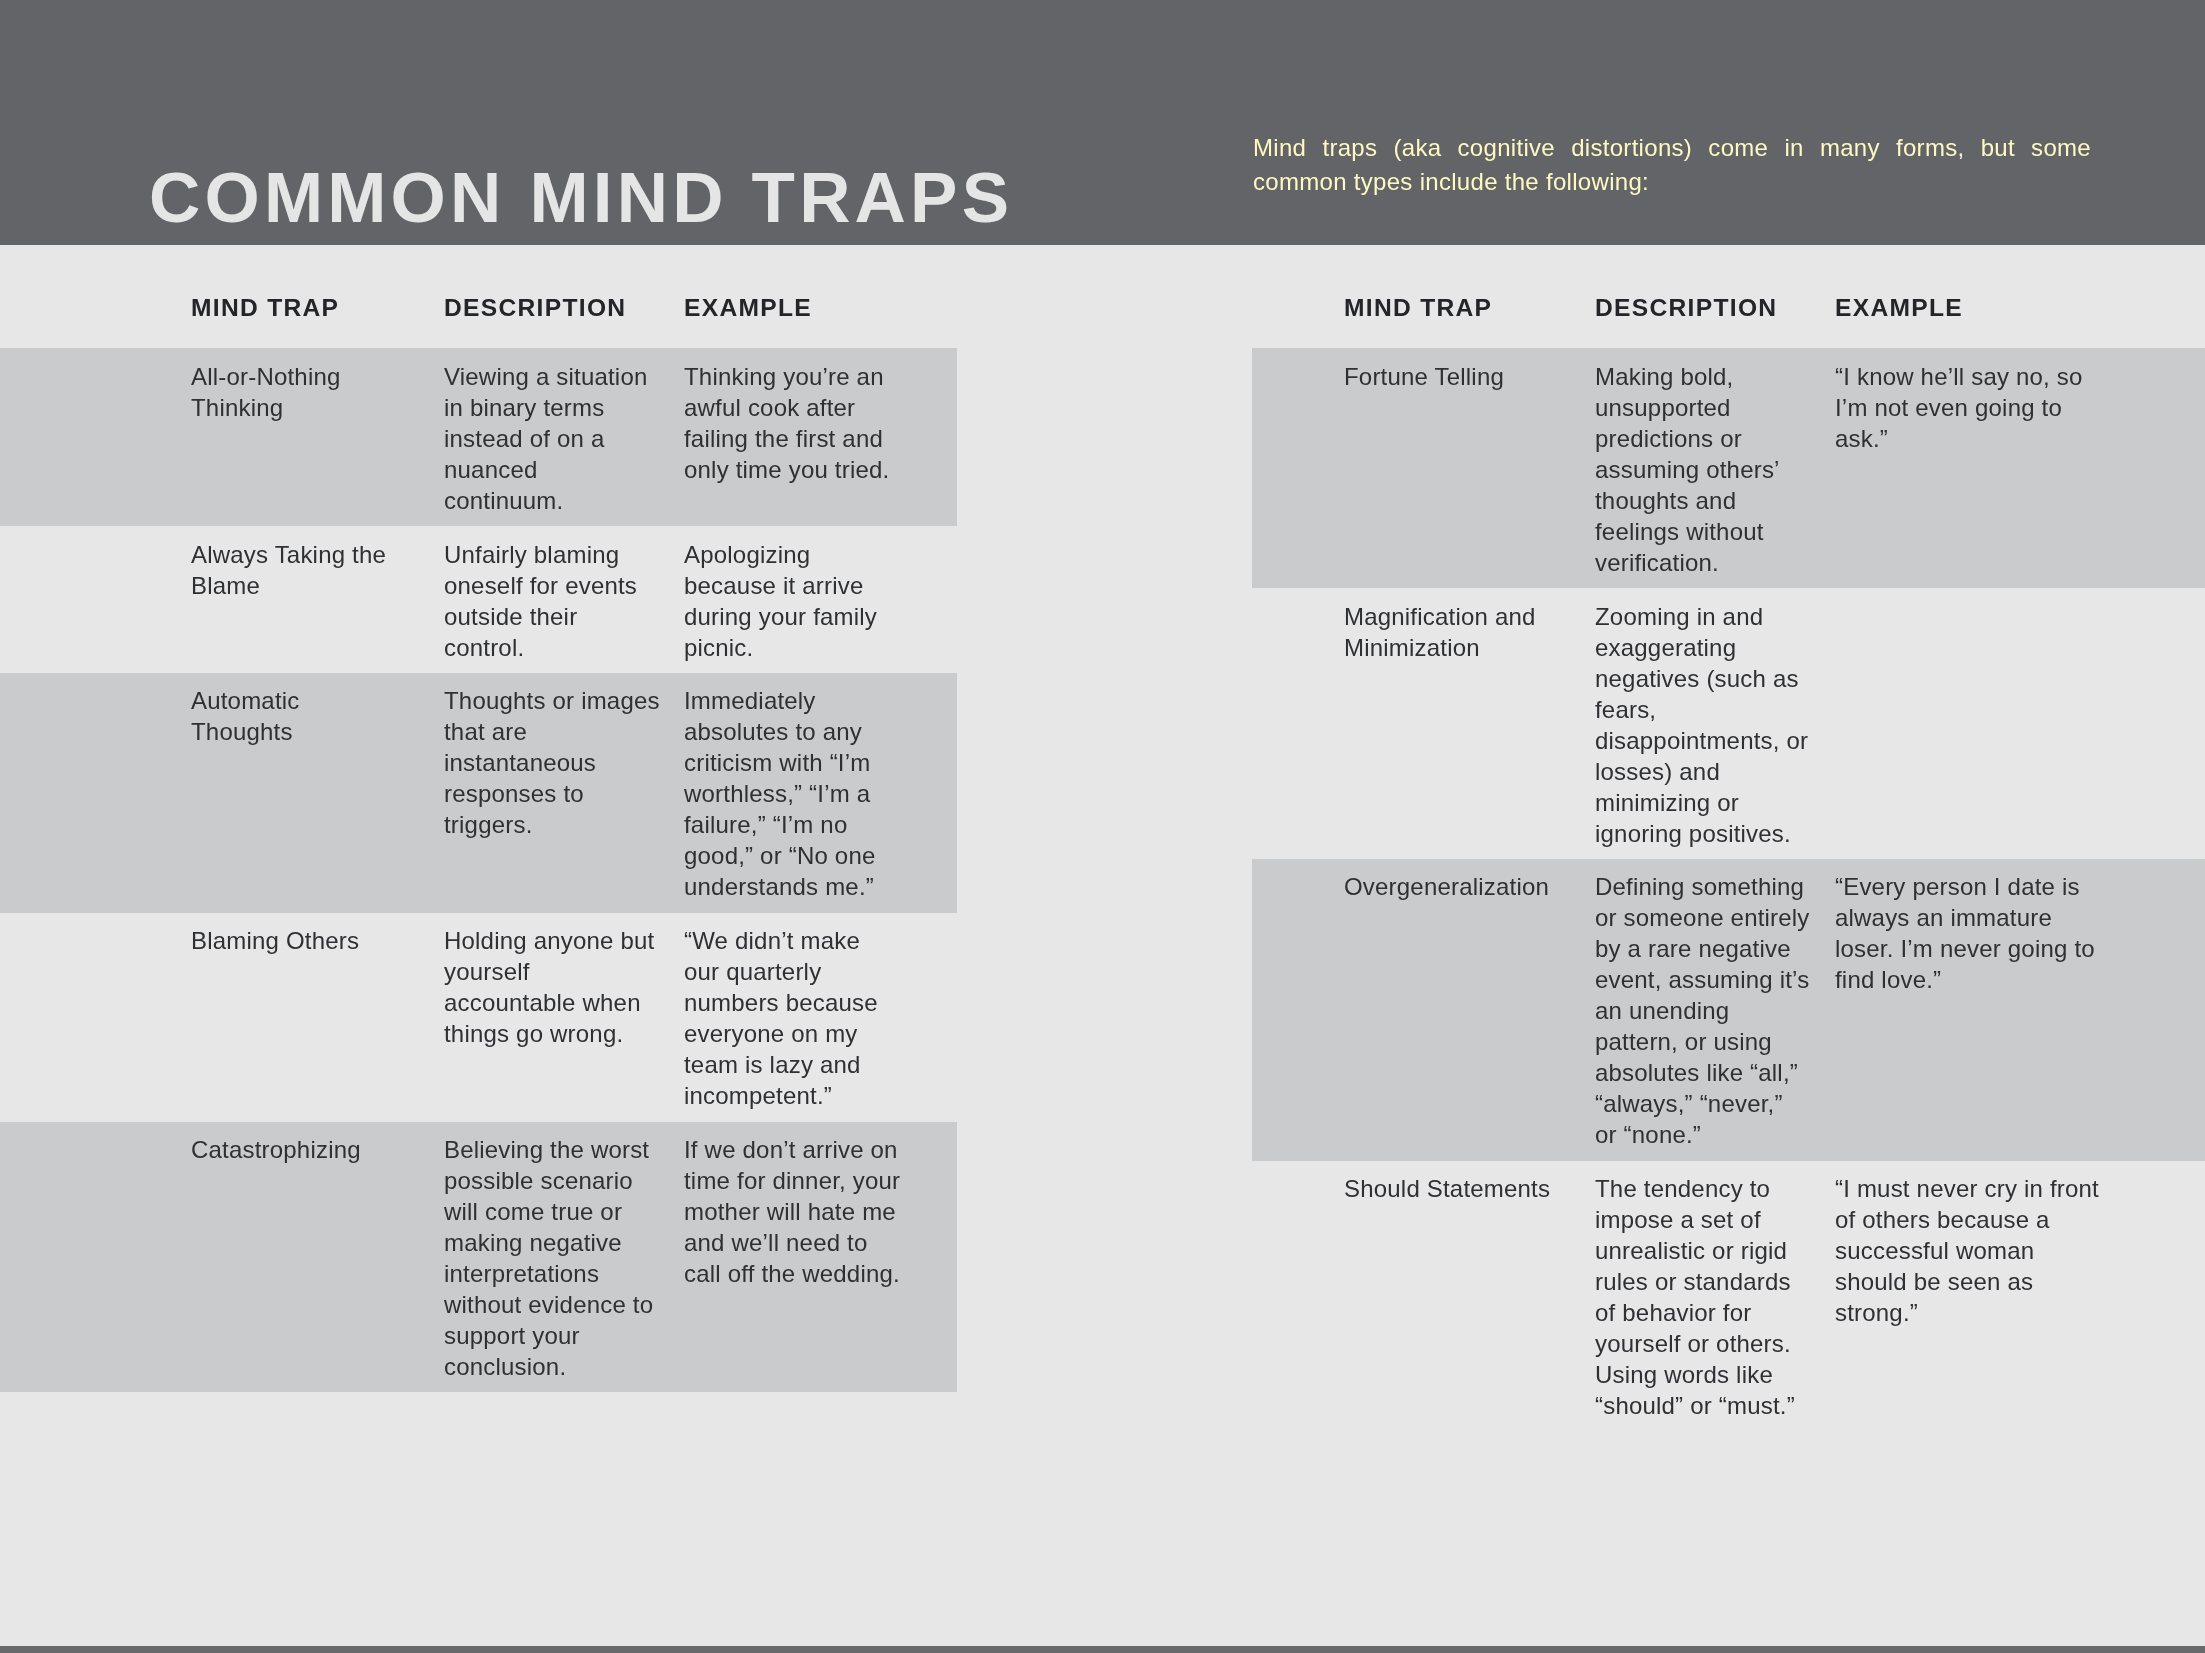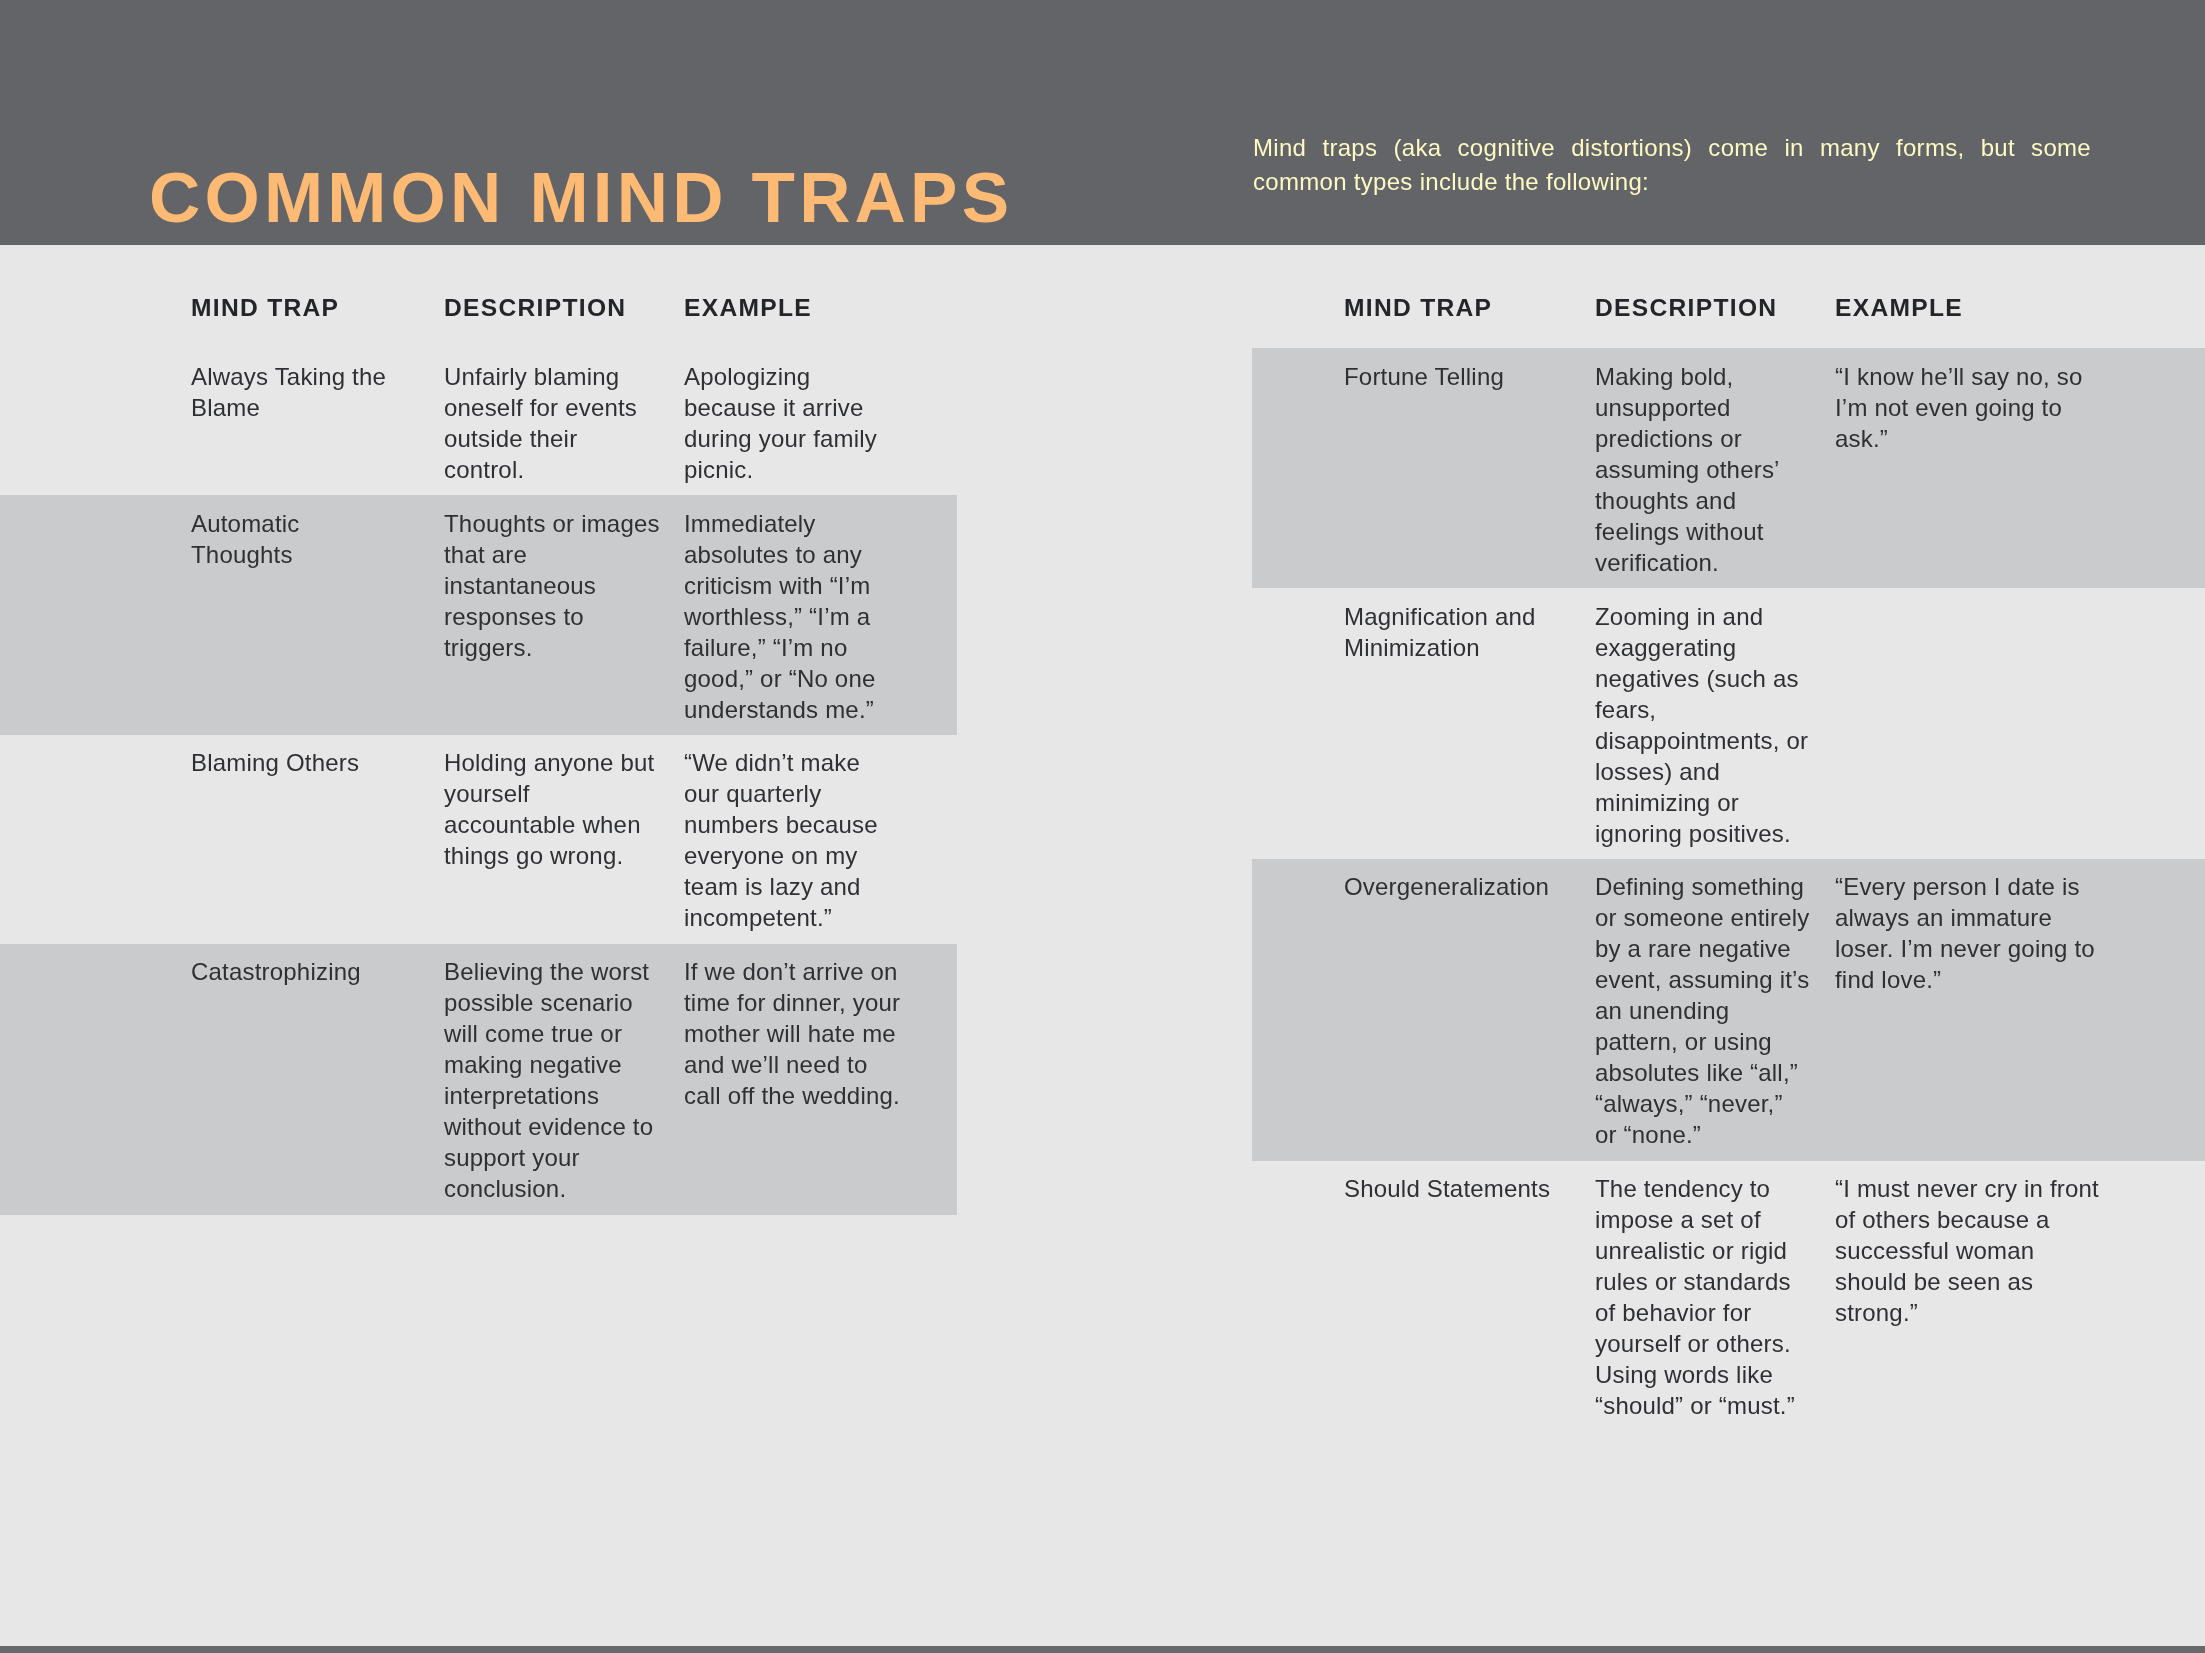--- a/index.html
+++ b/index.html
@@ -14,21 +14,21 @@
   
   .header-band {
     position:absolute; top:0; left:0;
     width:2205px; height:245px;
     background:#636467;
   }
   .page-title {
     position:absolute; left:149px; top:109px;
     font-size:71px; font-weight:bold;
     letter-spacing:4.2px;
-    color:#fdba74;
+    color:#e5e5e5;
     white-space:nowrap;
   }
   .intro {
     position:absolute; left:1253px; top:107px;
     width:838px;
     font-size:24px; line-height:34px;
     letter-spacing:0.3px;
     color:#fef9c3;
     text-align:justify;
   }
@@ -81,20 +81,26 @@
 </div>
 
 <div class="mtable left">
   <div class="colheads">
     <span></span>
     <span>MIND TRAP</span>
     <span>DESCRIPTION</span>
     <span>EXAMPLE</span>
   </div>
   <div id="left-table-body">
+      <div class="trow shaded">
+    <span class="cell indent"></span>
+    <span class="cell trap">All-or-Nothing Thinking</span>
+    <span class="cell desc">Viewing a situation in binary terms instead of on a nuanced continuum.</span>
+    <span class="cell example">Thinking you’re an awful cook after failing the first and only time you tried.</span>
+  </div>
       <div class="trow">
     <span class="cell indent"></span>
     <span class="cell trap">Always Taking the Blame</span>
     <span class="cell desc">Unfairly blaming oneself for events outside their control.</span>
     <span class="cell example">Apologizing because it arrive during your family picnic.</span>
   </div>
       <div class="trow shaded">
     <span class="cell indent"></span>
     <span class="cell trap">Automatic Thoughts</span>
     <span class="cell desc">Thoughts or images that are instantaneous responses to triggers.</span>

